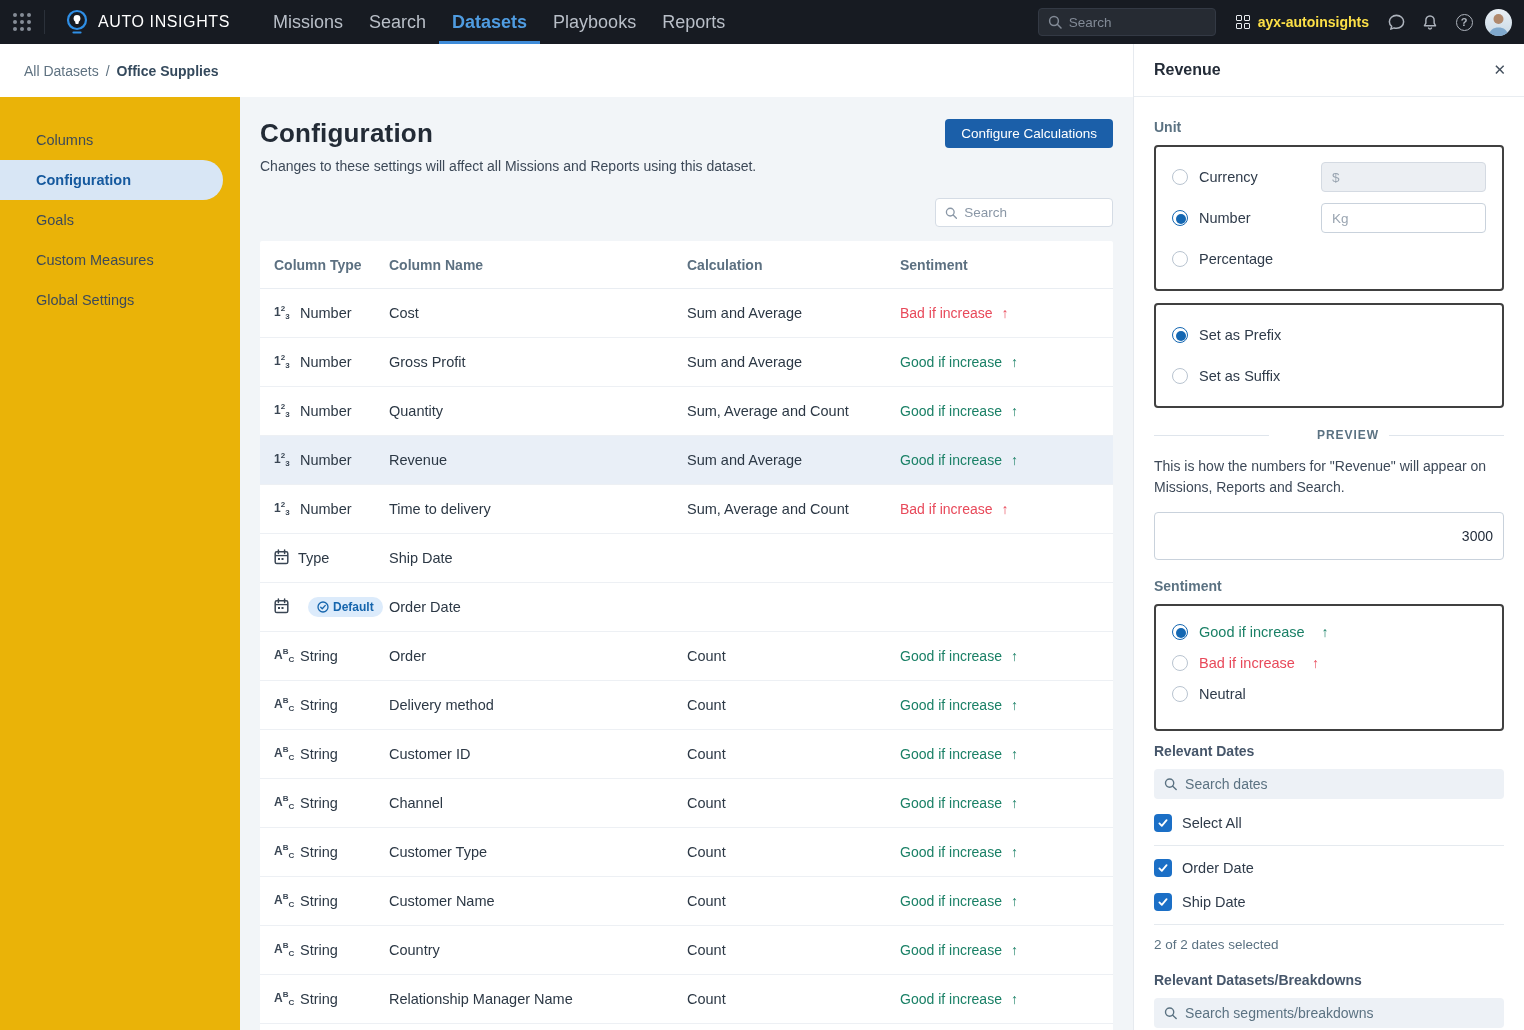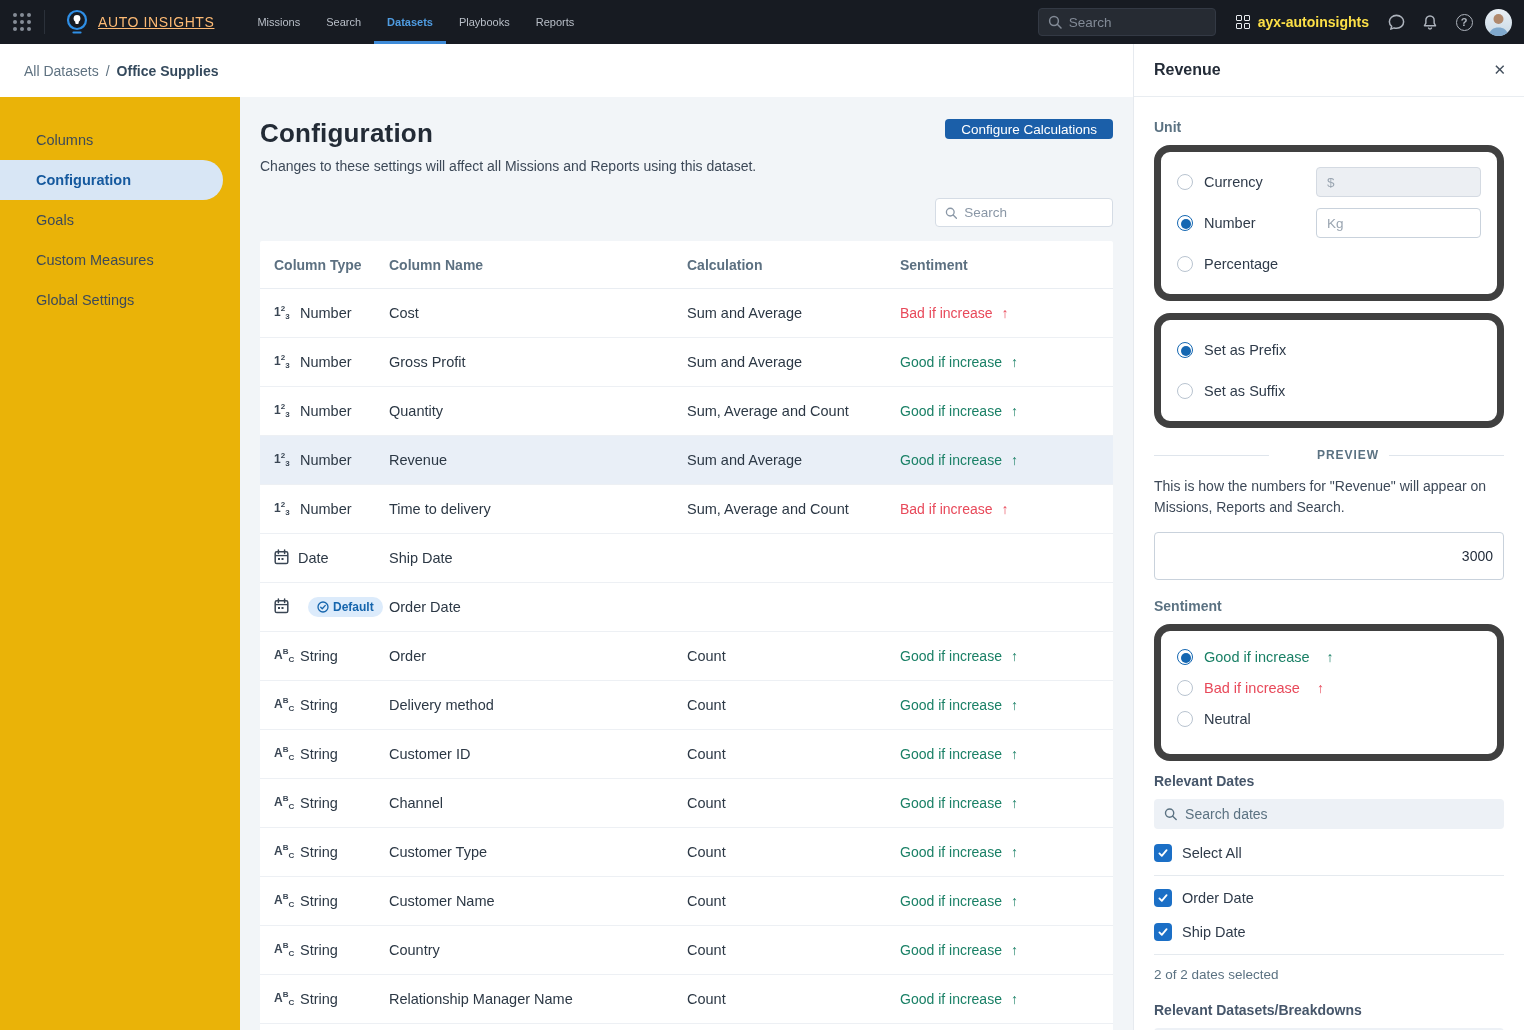--- a/index.html
+++ b/index.html
@@ -7,23 +7,23 @@
     font-family:"Liberation Sans", sans-serif; }
   .app { width:1524px; height:1030px; display:flex; flex-direction:column; }
 
   
   .topbar { height:44px; background:#171b22; display:flex; align-items:stretch; flex:0 0 44px; }
   .grid-icon { width:44px; display:flex; align-items:center; justify-content:center; cursor:pointer; }
   .grid-dots { display:grid; grid-template-columns:repeat(3,4px); grid-gap:3px; }
   .grid-dots span { width:4px; height:4px; border-radius:50%; background:#858c96; }
   .topbar-sep { width:1px; background:#2b313a; margin:10px 0; }
   .logo { display:flex; align-items:center; gap:9px; padding:0 14px 0 20px; cursor:pointer; }
-  .logo-text { color:#fdba74; font-size:14px; letter-spacing:.6px; font-weight:500; white-space:nowrap;text-decoration:underline; }
+  .logo-text { color:#ffffff; font-size:16px; letter-spacing:.6px; font-weight:500; white-space:nowrap; }
   .topnav { display:flex; align-items:stretch; margin-left:16px; }
-  .topnav a { display:flex; align-items:center; padding:0 13px; font-size:11px; color:#b9bfc8;
+  .topnav a { display:flex; align-items:center; padding:0 13px; font-size:18px; color:#b9bfc8;
     text-decoration:none; border-bottom:3px solid transparent; border-top:3px solid transparent; cursor:pointer; }
   .topnav a.active { color:#4f9ce1; border-bottom-color:#3e8bd8; font-weight:600; }
   .tb-spacer { flex:1; }
   .topsearch { display:flex; align-items:center; gap:7px; background:#262b33; border:1px solid #333944;
     border-radius:4px; height:28px; width:178px; margin:8px 0; padding:0 9px; }
   .topsearch svg { flex:0 0 auto; }
   .topsearch input { background:transparent; border:none; outline:none; color:#c7ccd4; font-size:13.5px; width:100%;
     font-family:"Liberation Sans", sans-serif; }
   .topsearch input::placeholder { color:#828a96; }
   .workspace { display:flex; align-items:center; gap:8px; margin:0 10px 0 20px; cursor:pointer; }
@@ -51,21 +51,21 @@
   .side-item { height:40px; display:flex; align-items:center; padding-left:36px; font-size:14.5px; color:#3e4a59;
     cursor:pointer; width:223px; border-radius:0 20px 20px 0; }
   .side-item.active { background:#d8e6f5; color:#15599e; font-weight:700; }
 
   
   .main { flex:1; background:#f2f5f8; padding:20px 0 0 20px; min-width:0; }
   .main-inner { width:853px; }
   .main-header { display:flex; align-items:flex-start; }
   .main-header h1 { font-size:26px; line-height:32px; color:#232b36; font-weight:700; letter-spacing:.2px; }
   .cfg-btn { margin-left:auto; margin-top:2px; background:#1b5fa9; color:#fff; border:none; border-radius:4px;
-    height:20px; padding:0 16px; font-size:13.5px; font-family:"Liberation Sans", sans-serif; cursor:pointer; }
+    height:29px; padding:0 16px; font-size:13.5px; font-family:"Liberation Sans", sans-serif; cursor:pointer; }
   .desc { font-size:14px; color:#3d4958; margin-top:9px; }
   .search-row { display:flex; justify-content:flex-end; margin-top:24px; }
   .search-box { display:flex; align-items:center; gap:7px; background:#fff; border:1px solid #d5dce5;
     border-radius:4px; width:178px; height:29px; padding:0 9px; }
   .search-box input { border:none; outline:none; font-size:13.5px; color:#3d4958; width:100%;
     font-family:"Liberation Sans", sans-serif; }
   .search-box input::placeholder { color:#8a97a6; }
 
   
   .table { margin-top:14px; background:#fff; border-radius:2px; }
@@ -94,21 +94,21 @@
   
   .panel { flex:1; background:#fff; border-left:1px solid #e6eaef; display:flex; flex-direction:column; min-width:0; }
   .panel-header { height:53px; flex:0 0 53px; display:flex; align-items:center; padding:0 18px 0 20px;
     border-bottom:1px solid #e9edf1; }
   .panel-title { font-size:16px; font-weight:700; color:#242c38; }
   .close-btn { margin-left:auto; background:none; border:none; font-size:15px; color:#44505e; cursor:pointer;
     font-family:"Liberation Sans", sans-serif; }
   .panel-body { padding:22px 20px 0 20px; overflow:hidden; flex:1; }
   .sec-label { font-size:14px; font-weight:700; color:#5b7282; margin-bottom:10px; }
   .sec-label.strong { color:#46566a; }
-  .card { border:7px solid #404040; border-radius:16px; padding:15px 16px; margin-bottom:12px; }
+  .card { border:2px solid #404040; border-radius:4px; padding:15px 16px; margin-bottom:12px; }
   .opt-row { display:flex; align-items:center; gap:11px; min-height:30px; margin-bottom:11px; }
   .opt-row:last-child { margin-bottom:0; }
   .opt-label { font-size:14.5px; color:#2f3b4a; }
   .opt-label.good { color:#1a8066; }
   .opt-label.bad { color:#e8495a; }
   .radio { width:16px; height:16px; border-radius:50%; border:1.5px solid #b9c4d0; flex:0 0 16px; position:relative;
     cursor:pointer; background:#fff; }
   .radio.checked { border-color:#1467b2; }
   .radio.checked::after { content:""; position:absolute; left:3px; top:3px; width:10px; height:10px;
     border-radius:50%; background:#1467b2; }
@@ -312,21 +312,21 @@
                   <div class="trow">
                     <div class="c1">
                       <span><svg width="15" height="16" viewBox="0 0 15 16">
                           <rect x="1.2" y="2.8" width="12.6" height="11.8" rx="1.6" fill="none" stroke="#3a4654" stroke-width="1.5"></rect>
                           <line x1="4.4" y1="1" x2="4.4" y2="4.4" stroke="#3a4654" stroke-width="1.5" stroke-linecap="round"></line>
                           <line x1="10.6" y1="1" x2="10.6" y2="4.4" stroke="#3a4654" stroke-width="1.5" stroke-linecap="round"></line>
                           <line x1="1.2" y1="6.6" x2="13.8" y2="6.6" stroke="#3a4654" stroke-width="1.3"></line>
                           <rect x="4" y="9" width="2" height="2" fill="#3a4654"></rect>
                           <rect x="7.5" y="9" width="2" height="2" fill="#3a4654"></rect>
                         </svg></span>
-                      <span>Date</span>
+                      <span>Type</span>
                     </div>
                     <div class="c2">Ship Date</div>
                     <div class="c3"></div>
                     <div class="c4"></div>
                   </div>
                   <div class="trow">
                     <div class="c1">
                       <span><svg width="15" height="16" viewBox="0 0 15 16">
                           <rect x="1.2" y="2.8" width="12.6" height="11.8" rx="1.6" fill="none" stroke="#3a4654" stroke-width="1.5"></rect>
                           <line x1="4.4" y1="1" x2="4.4" y2="4.4" stroke="#3a4654" stroke-width="1.5" stroke-linecap="round"></line>

